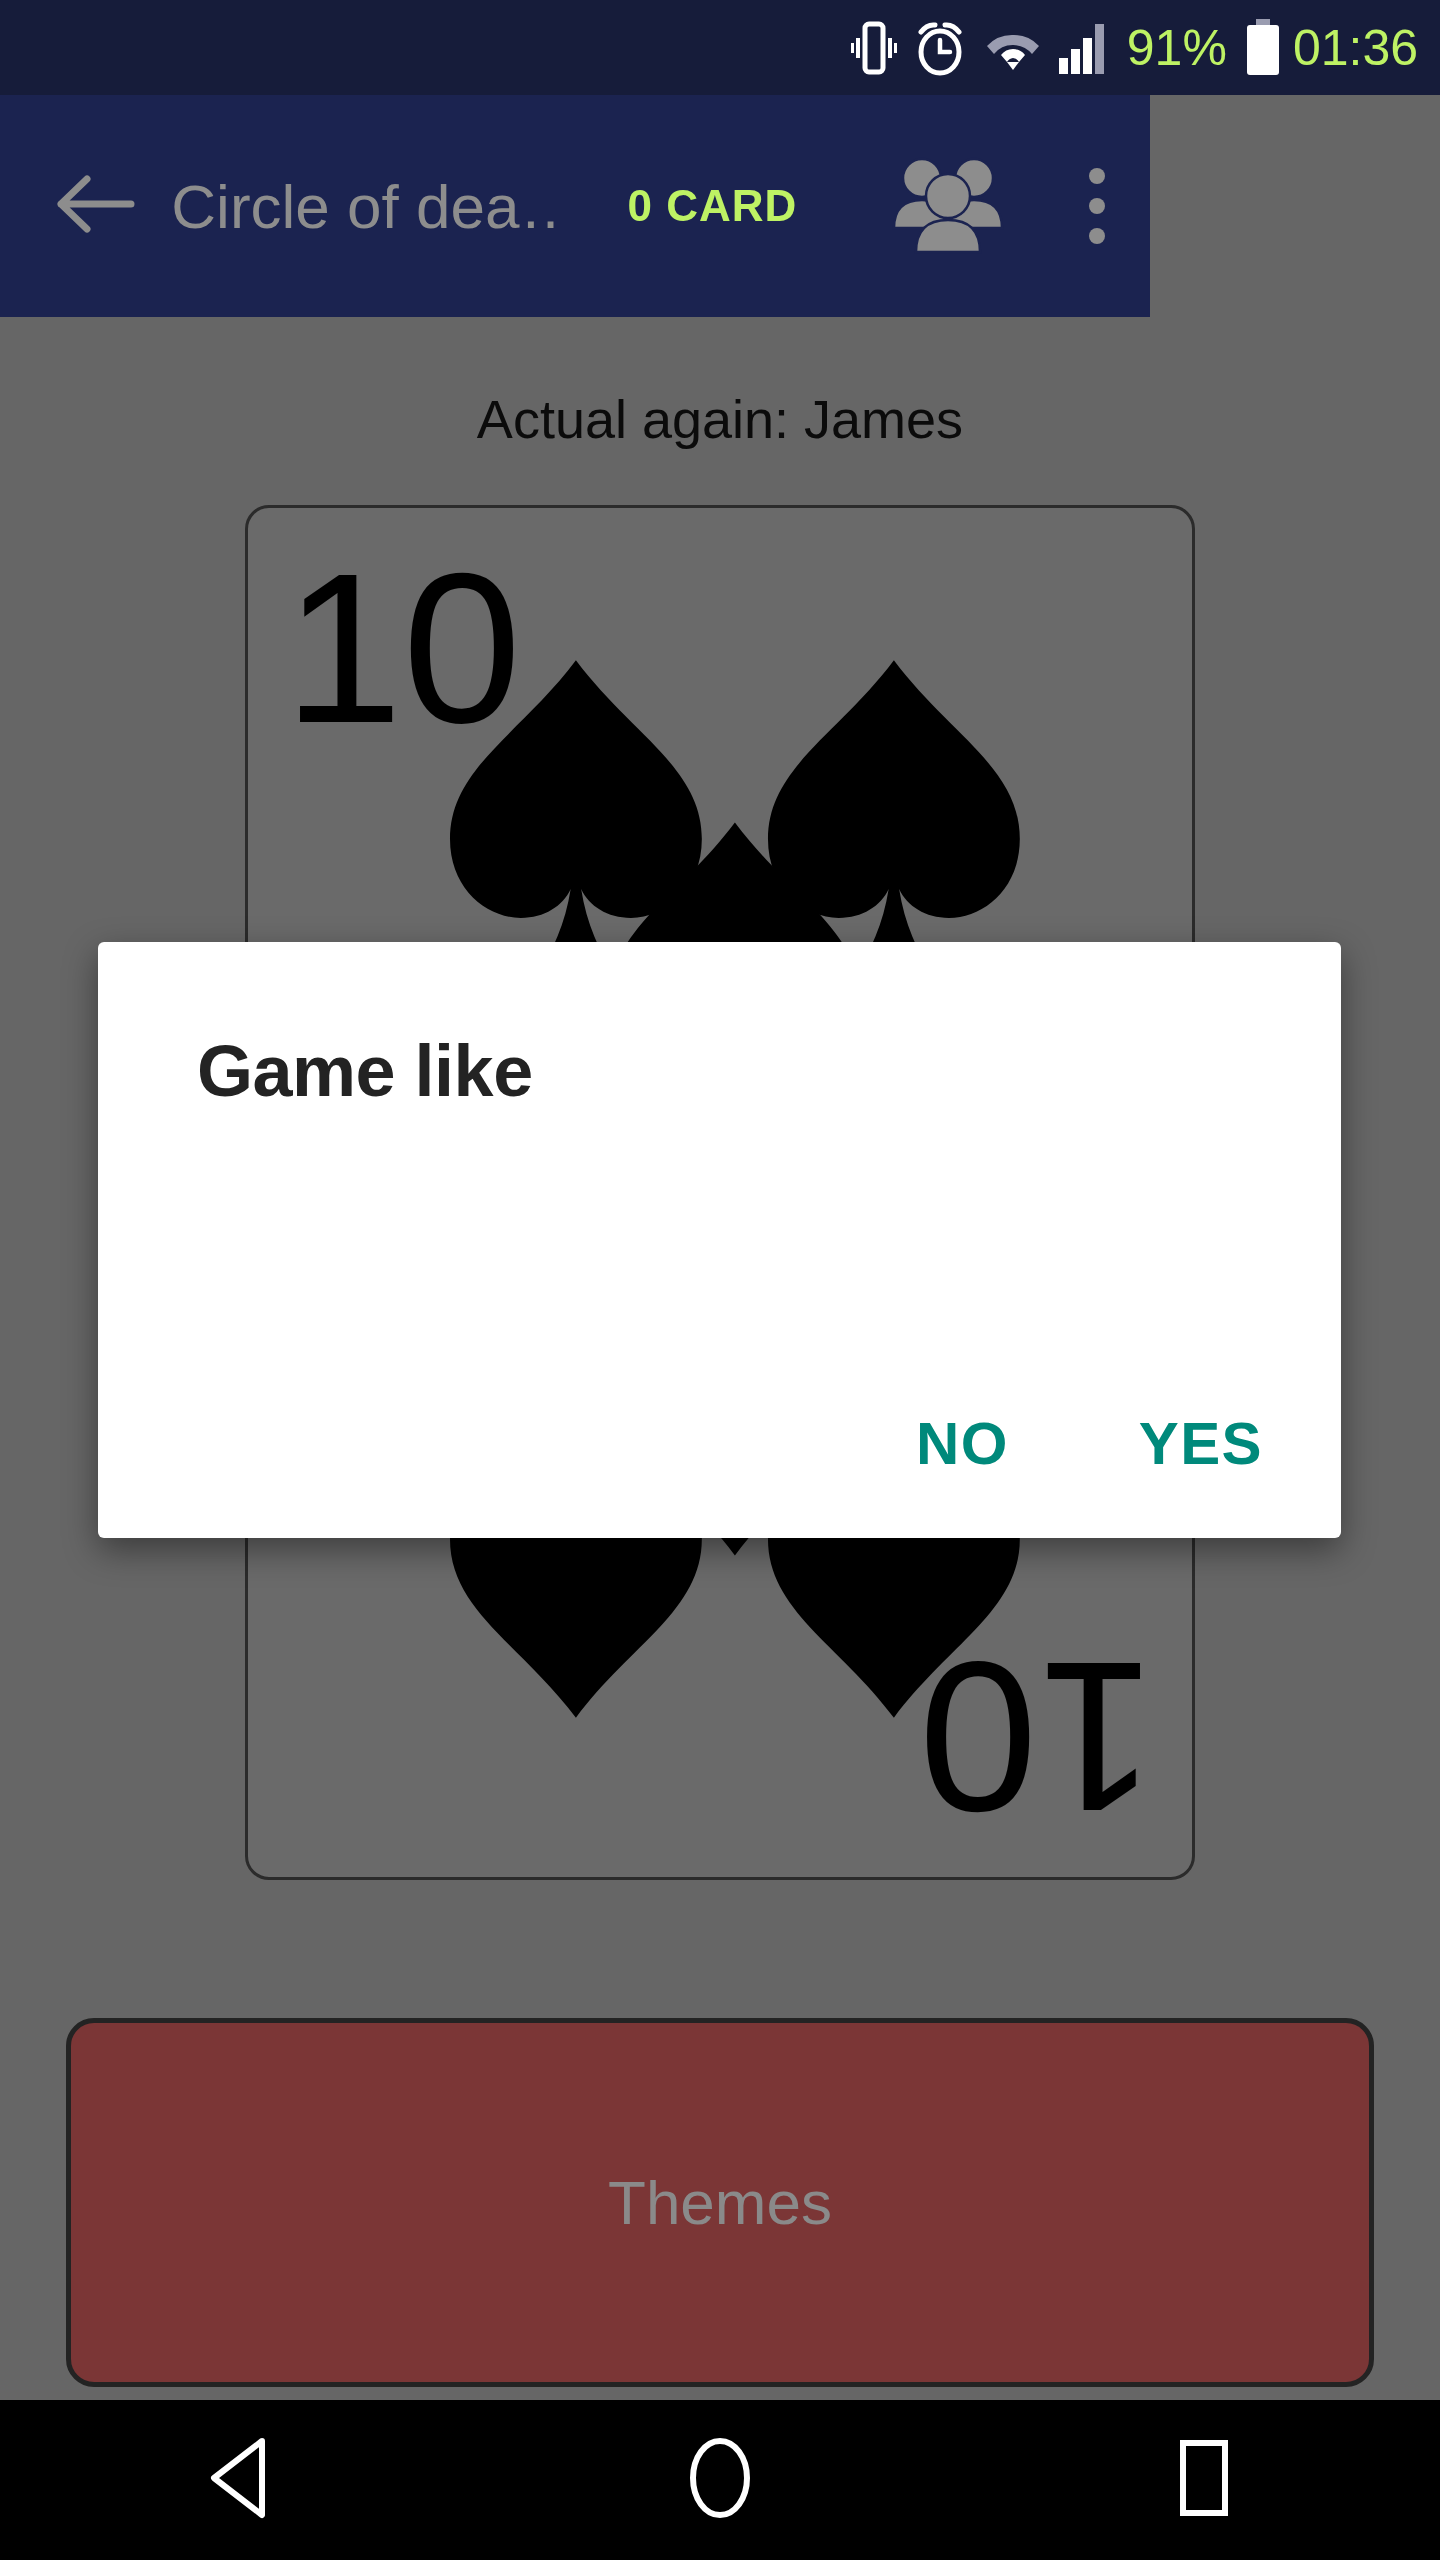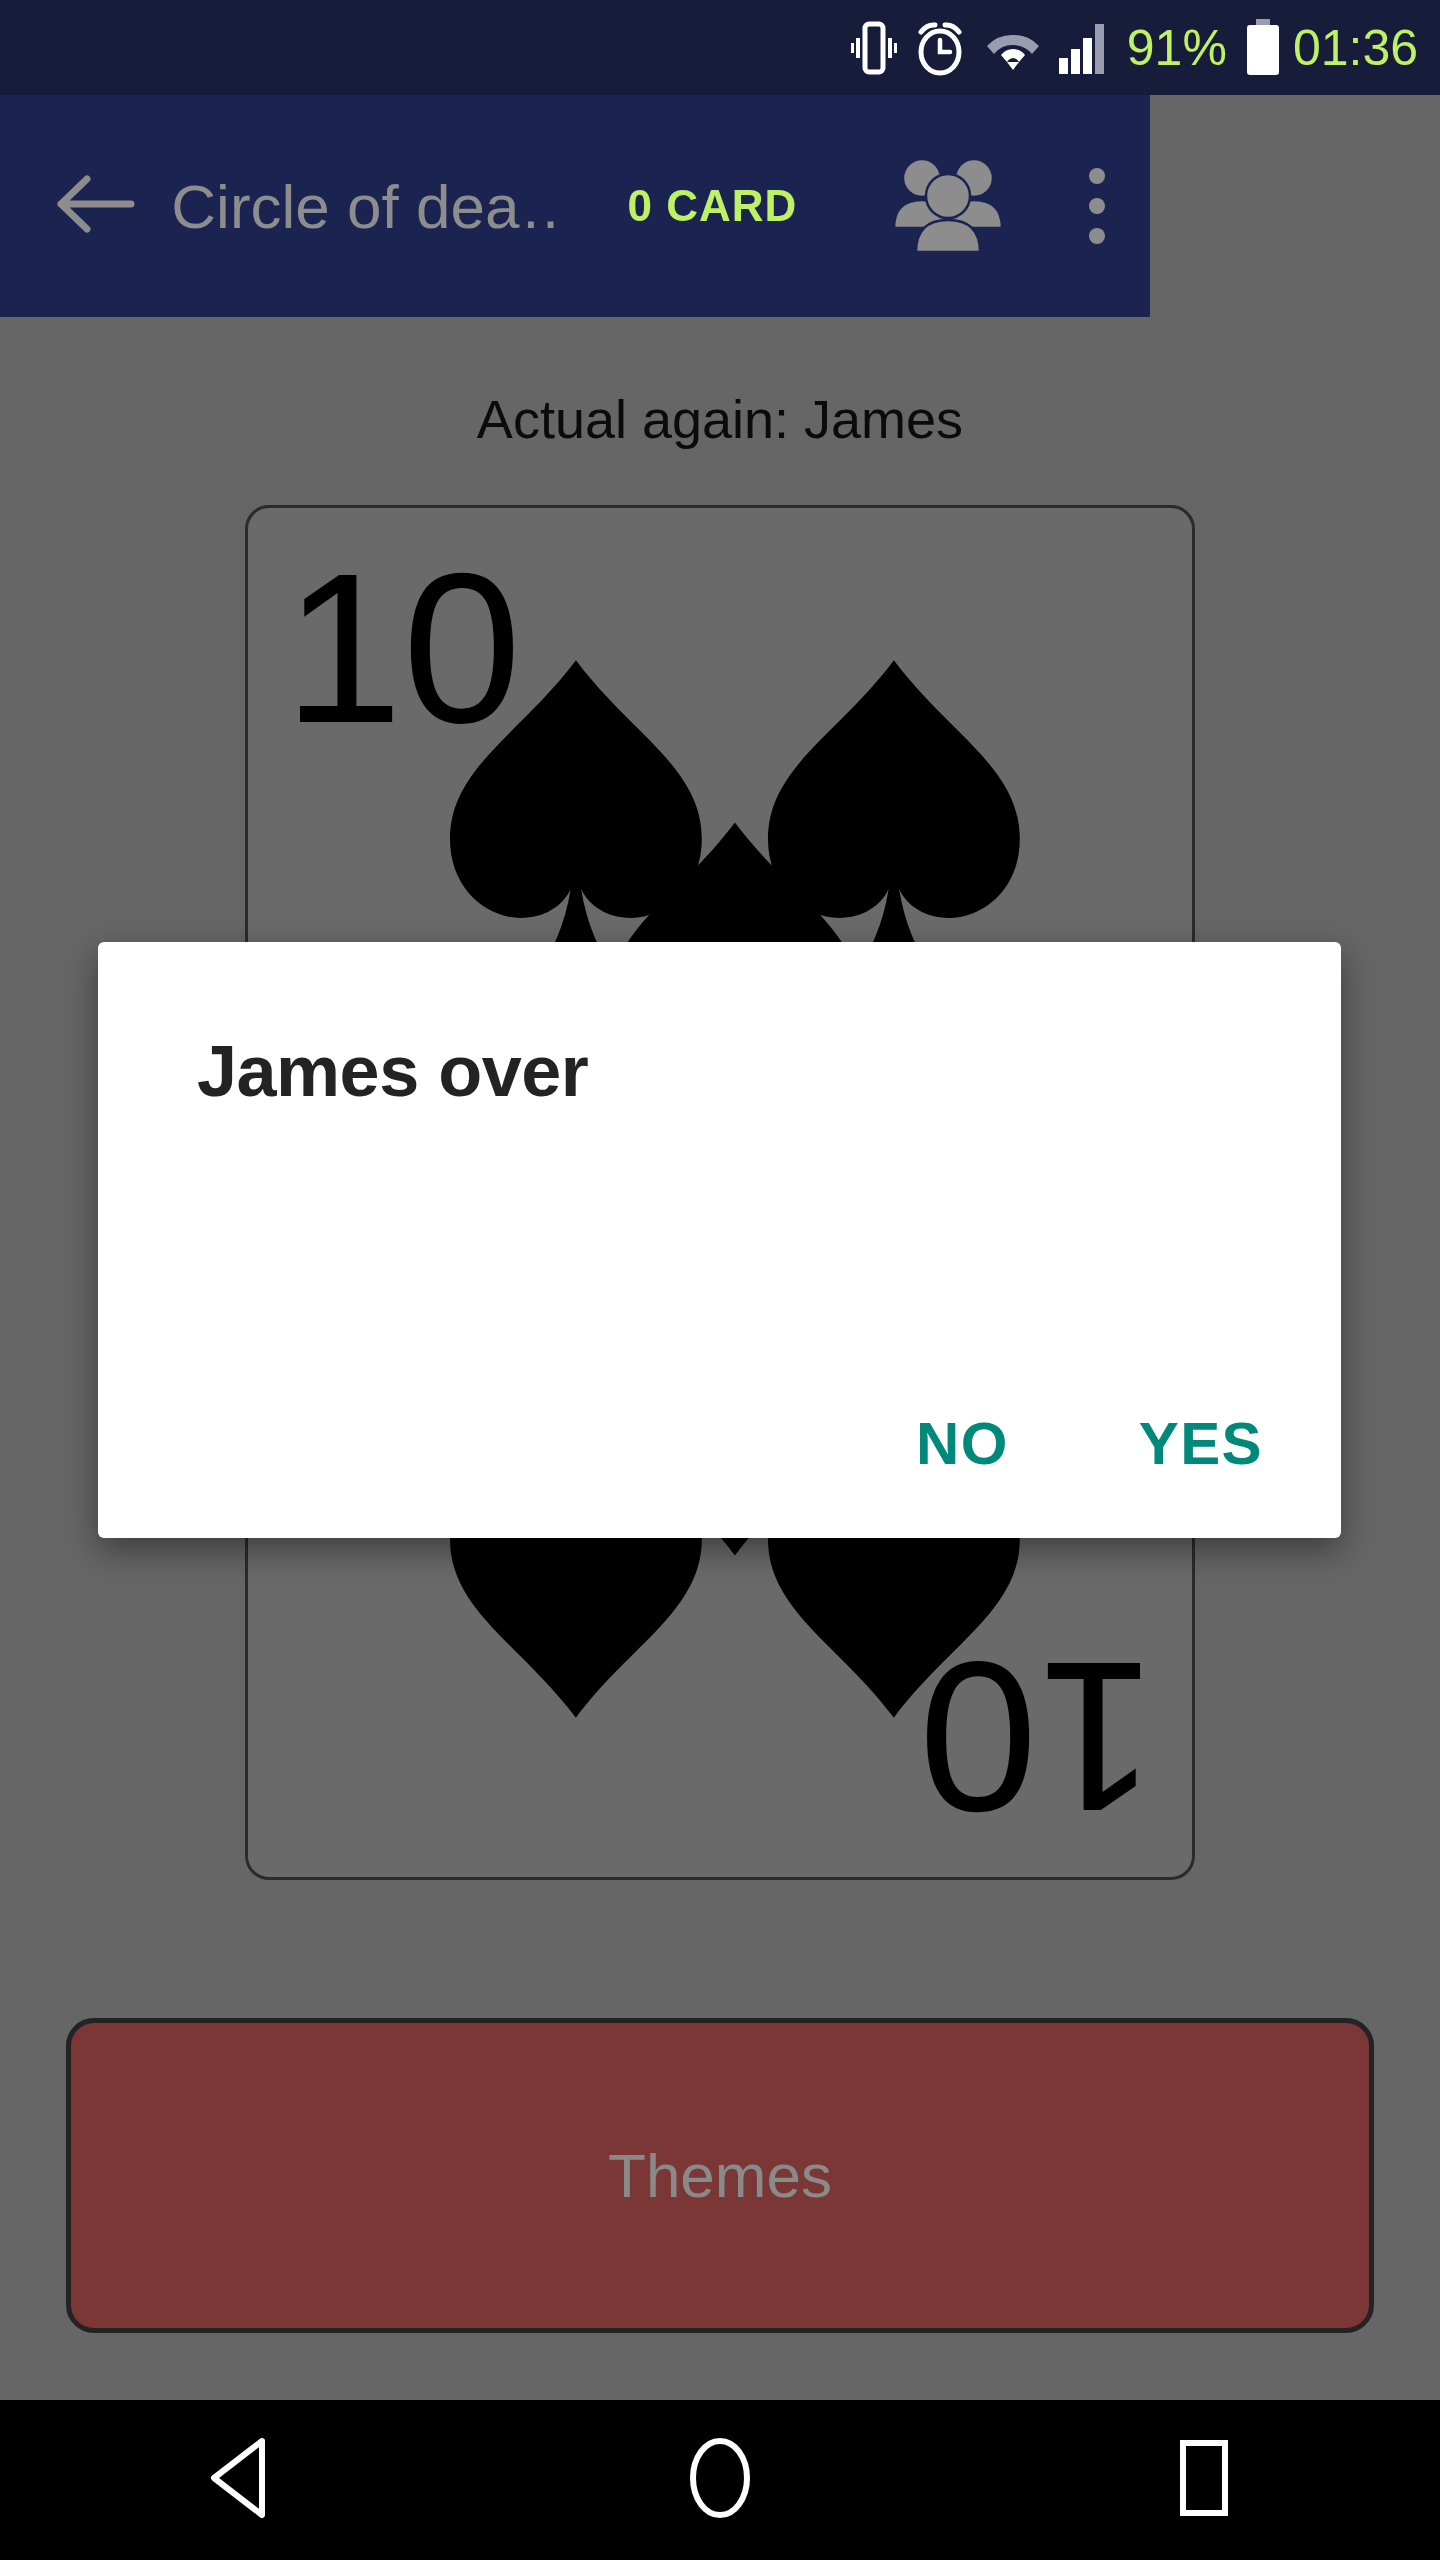--- a/index.html
+++ b/index.html
@@ -71,21 +71,21 @@
   
   #playing-card{
     position:absolute; left:245px; top:505px; width:950px; height:1375px;
     border:3px solid #2b2b2b; border-radius:24px;
     background:#6a6a6a; overflow:hidden;
   }
   #card-svg{ width:100%; height:100%; display:block; }
 
   
   #themes-button{
-    position:absolute; left:66px; top:2018px; width:1308px; height:315px;
+    position:absolute; left:66px; top:2018px; width:1308px; height:369px;
     background:#7b3636; border:5px solid #232323; border-radius:28px;
     display:flex; align-items:center; justify-content:center;
   }
   #themes-label{ color:#8a8a8a; font-size:62px; }
 
   
   #scrim{
     position:absolute; left:0; top:0; width:1440px; height:2400px;
     background:rgba(0,0,0,0.0); pointer-events:none;
   }
@@ -256,21 +256,21 @@
   </svg>
 </div>
 
 <div id="themes-button">
   <span id="themes-label">Themes</span>
 </div>
 
 <div id="scrim"></div>
 
 <div id="dialog">
-  <div id="dialog-title">James over</div>
+  <div id="dialog-title">Game like</div>
   <div id="dialog-actions">
     <button class="dialog-btn" id="no-button">NO</button>
     <button class="dialog-btn" id="yes-button">YES</button>
   </div>
 </div>
 
 <div id="nav-bar">
   <div class="nav-btn">
     <span>
       <svg width="80" height="86" viewBox="0 0 80 86">

